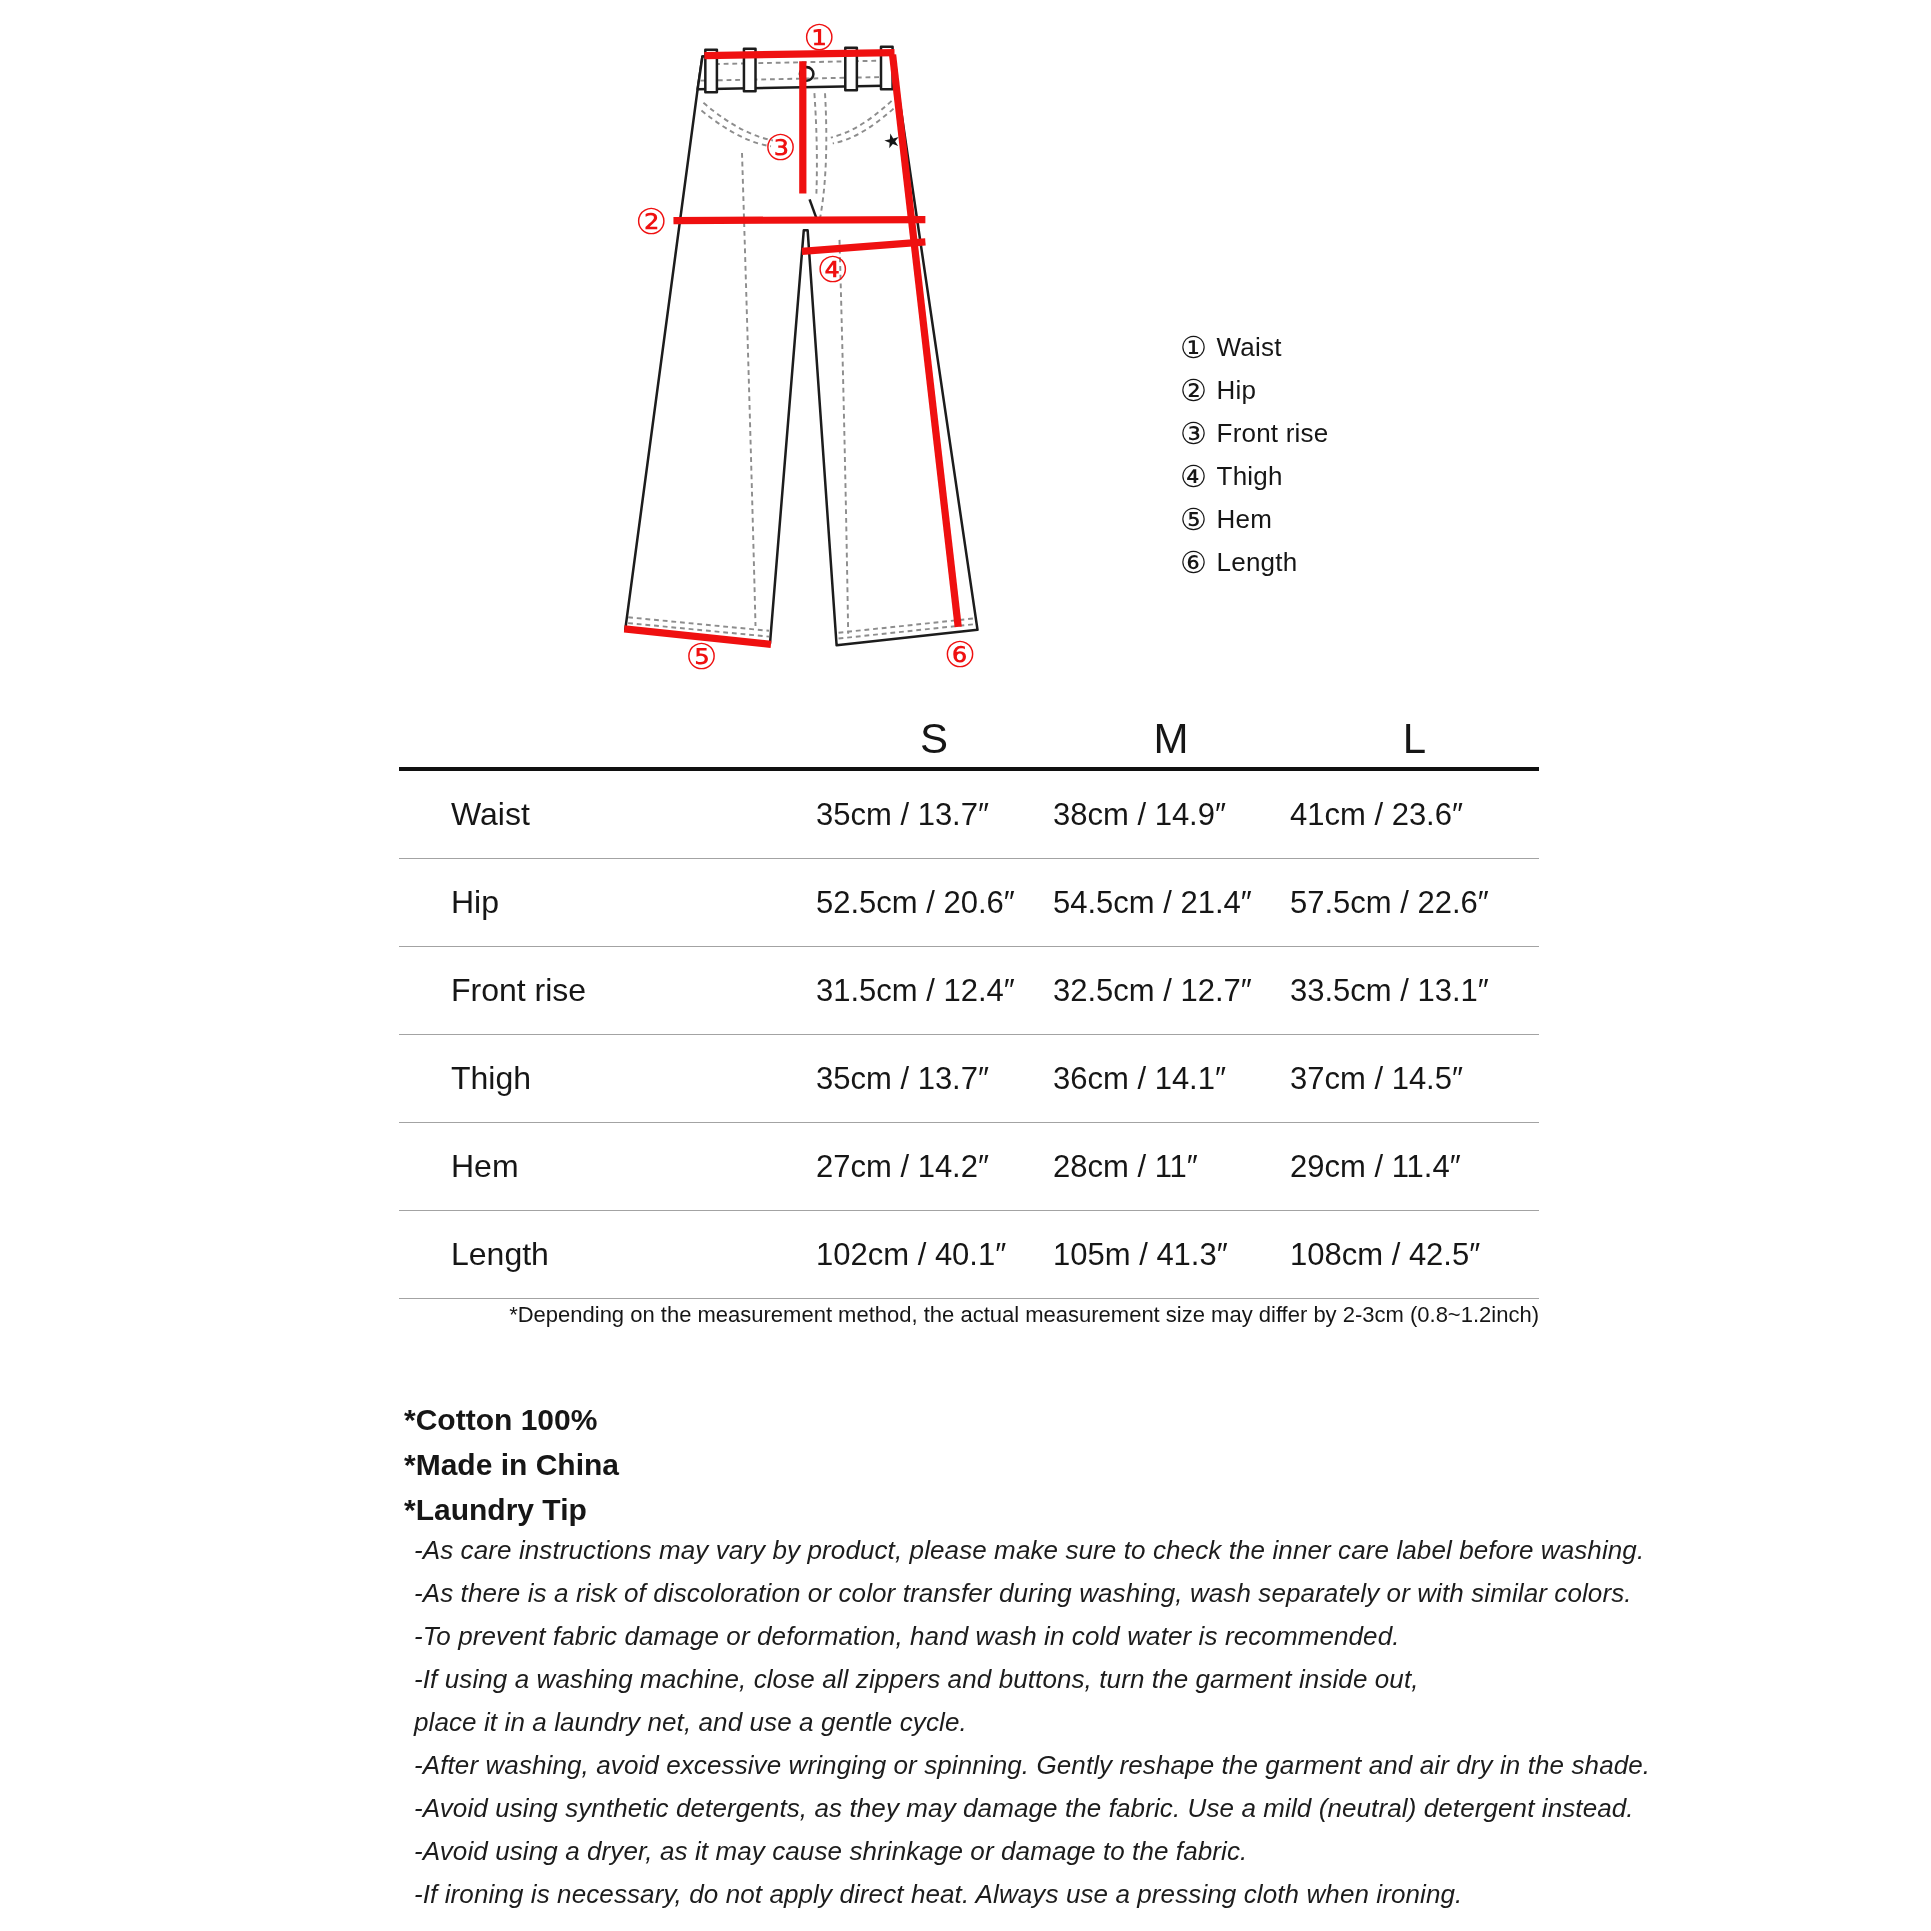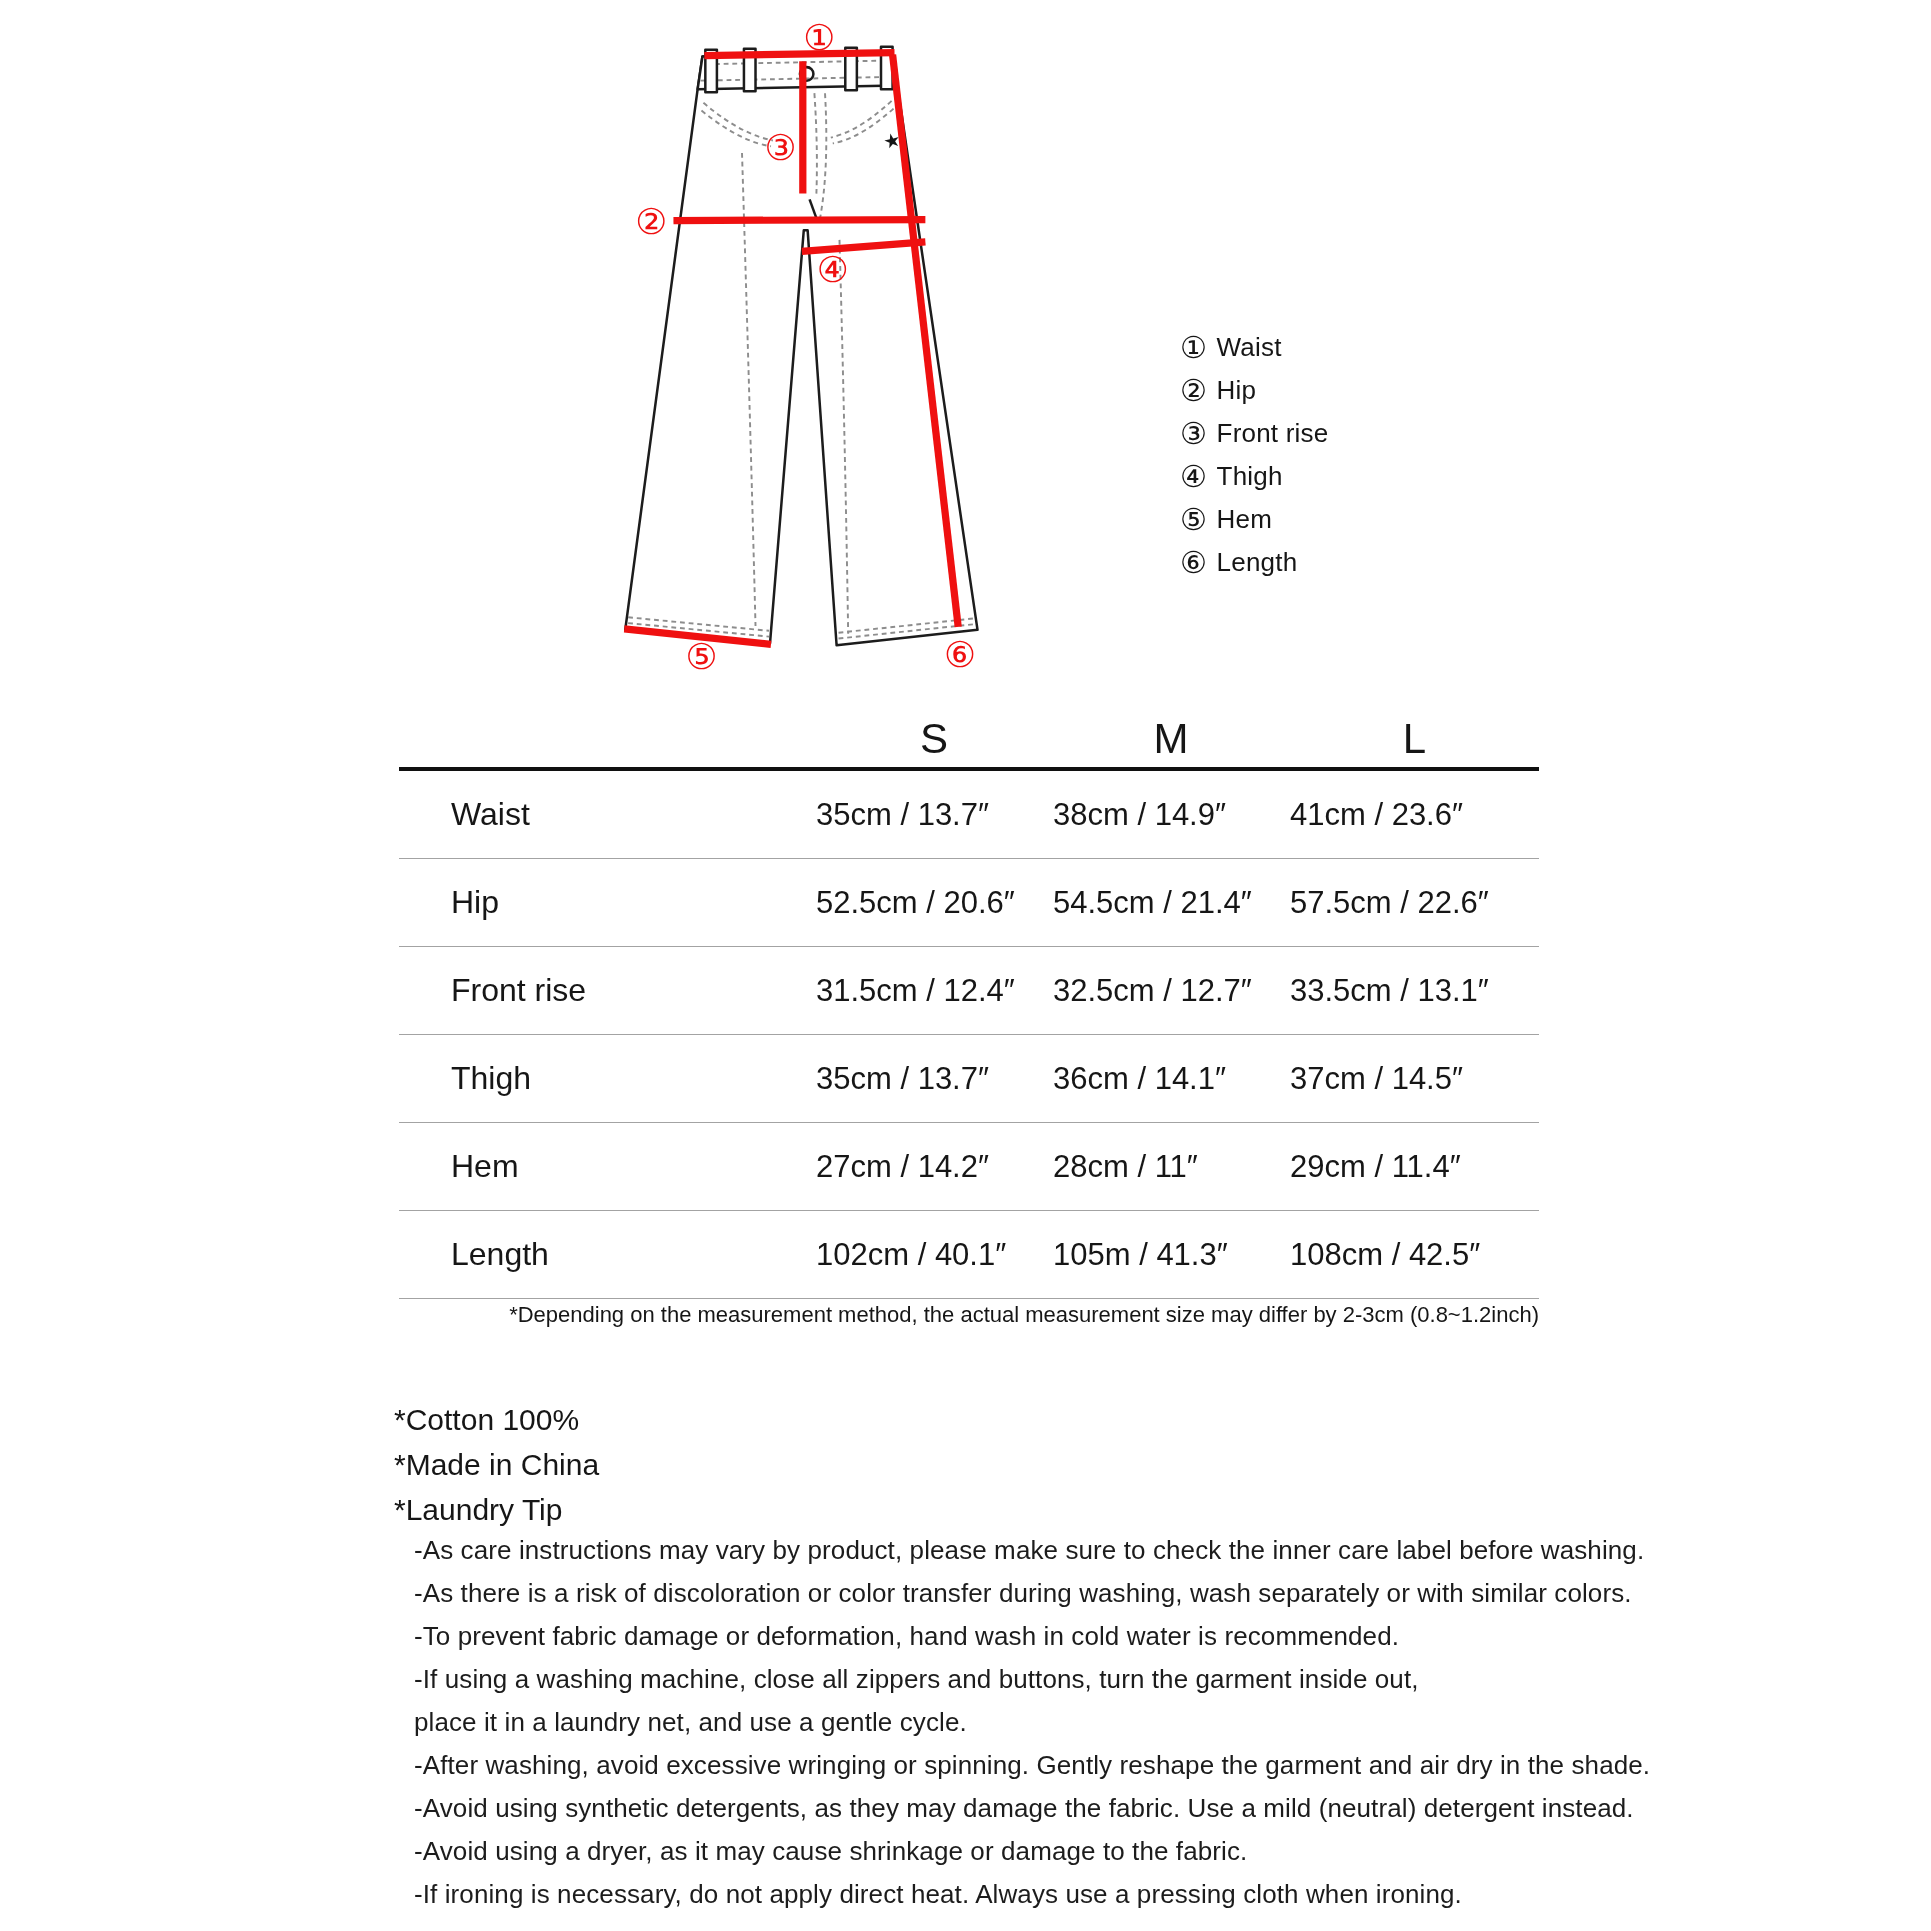--- a/index.html
+++ b/index.html
@@ -48,24 +48,24 @@
     border-bottom: 1.9px solid #a3a3a3;
   }
   .t-label { font-size: 32px; padding-left: 52px; color: #161616; }
   .t-val { font-size: 31px; white-space: nowrap; color: #161616; }
   #table-footnote {
     margin-top: 3px; text-align: right;
     font-size: 22px; color: #161616;
   }
 
   
-  #facts { position: absolute; left: 394px; top: 1397px; }
+  #facts { position: absolute; left: 404px; top: 1397px; font-weight: bold; }
   .fact-line { height: 45px; font-size: 30px; color: #161616; display: flex; align-items: center; }
   #care { position: absolute; left: 414px; top: 1529px; }
-  .care-line { height: 43px; font-size: 26px; color: #1c1c1c; display: flex; align-items: center; letter-spacing: 0.1px; }
+  .care-line { height: 43px; font-size: 26px; color: #1c1c1c; display: flex; align-items: center; letter-spacing: 0.1px; font-style: italic; }
 </style>
 </head>
 <body>
 
 <div id="canvas">
 
   <svg id="pants-svg" viewBox="590 15 500 690">
 
     <g>
       <path class="outline-fill" d="M727,58 L924,54 L929,88 L1012,652 L866,668 L836,238 L832,238 L797,666 L647,652 L722,92 Z"></path>

